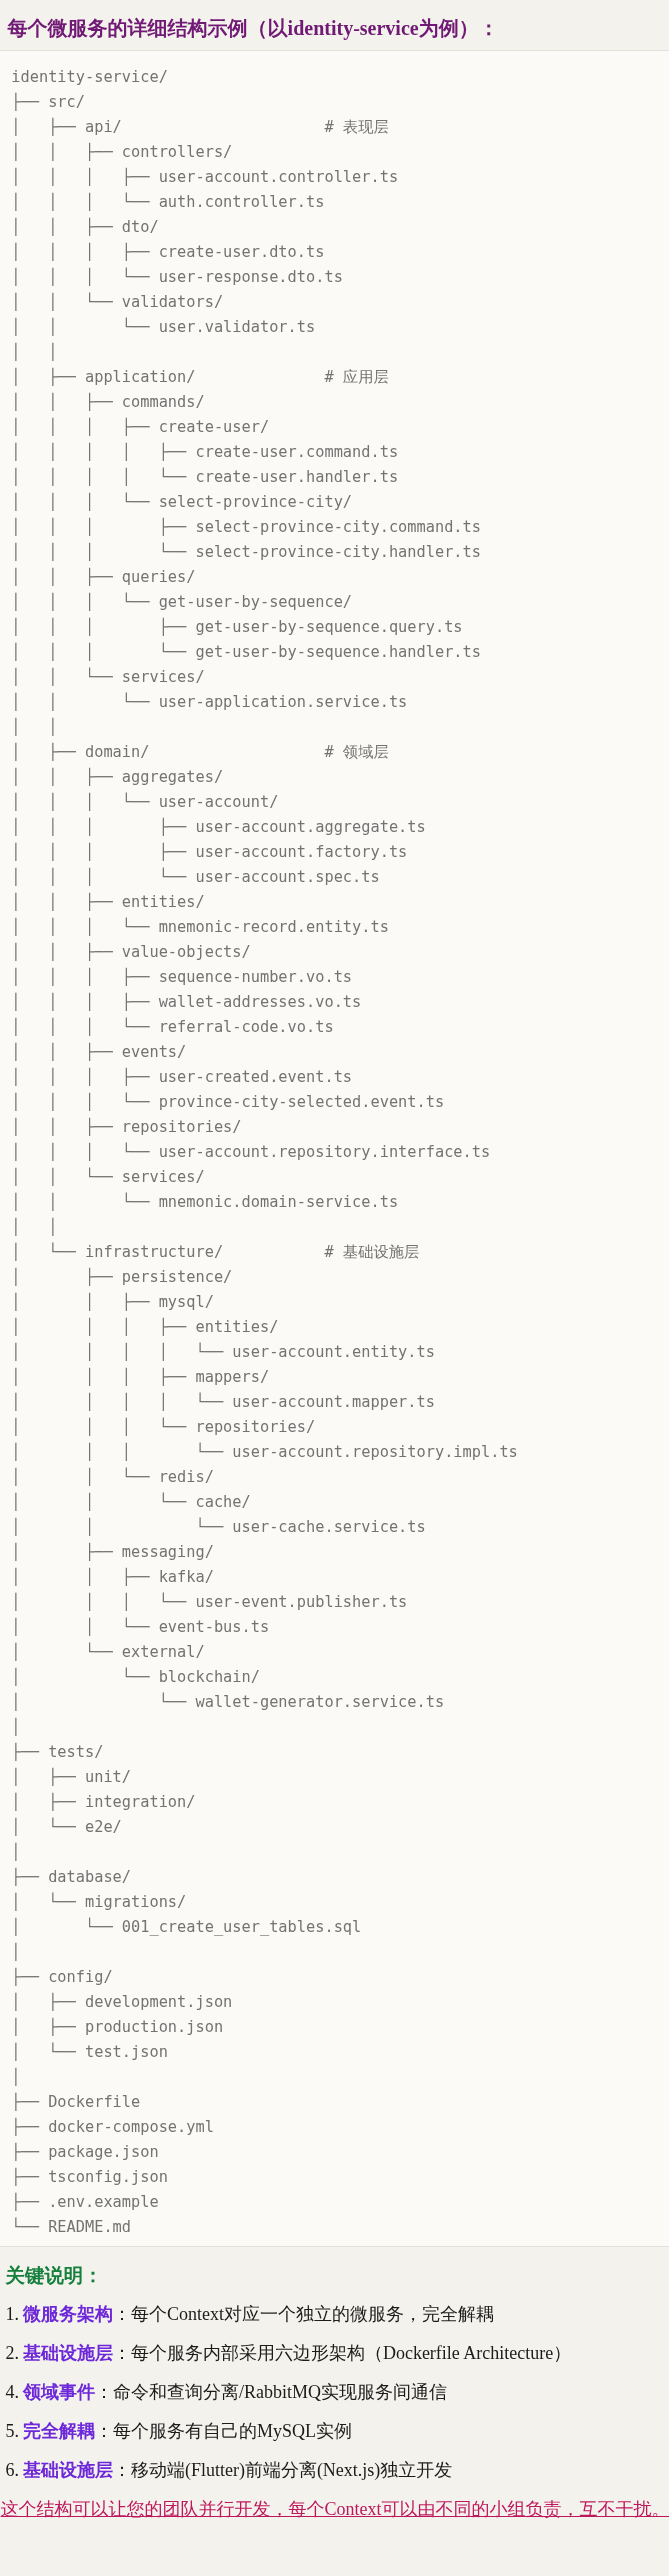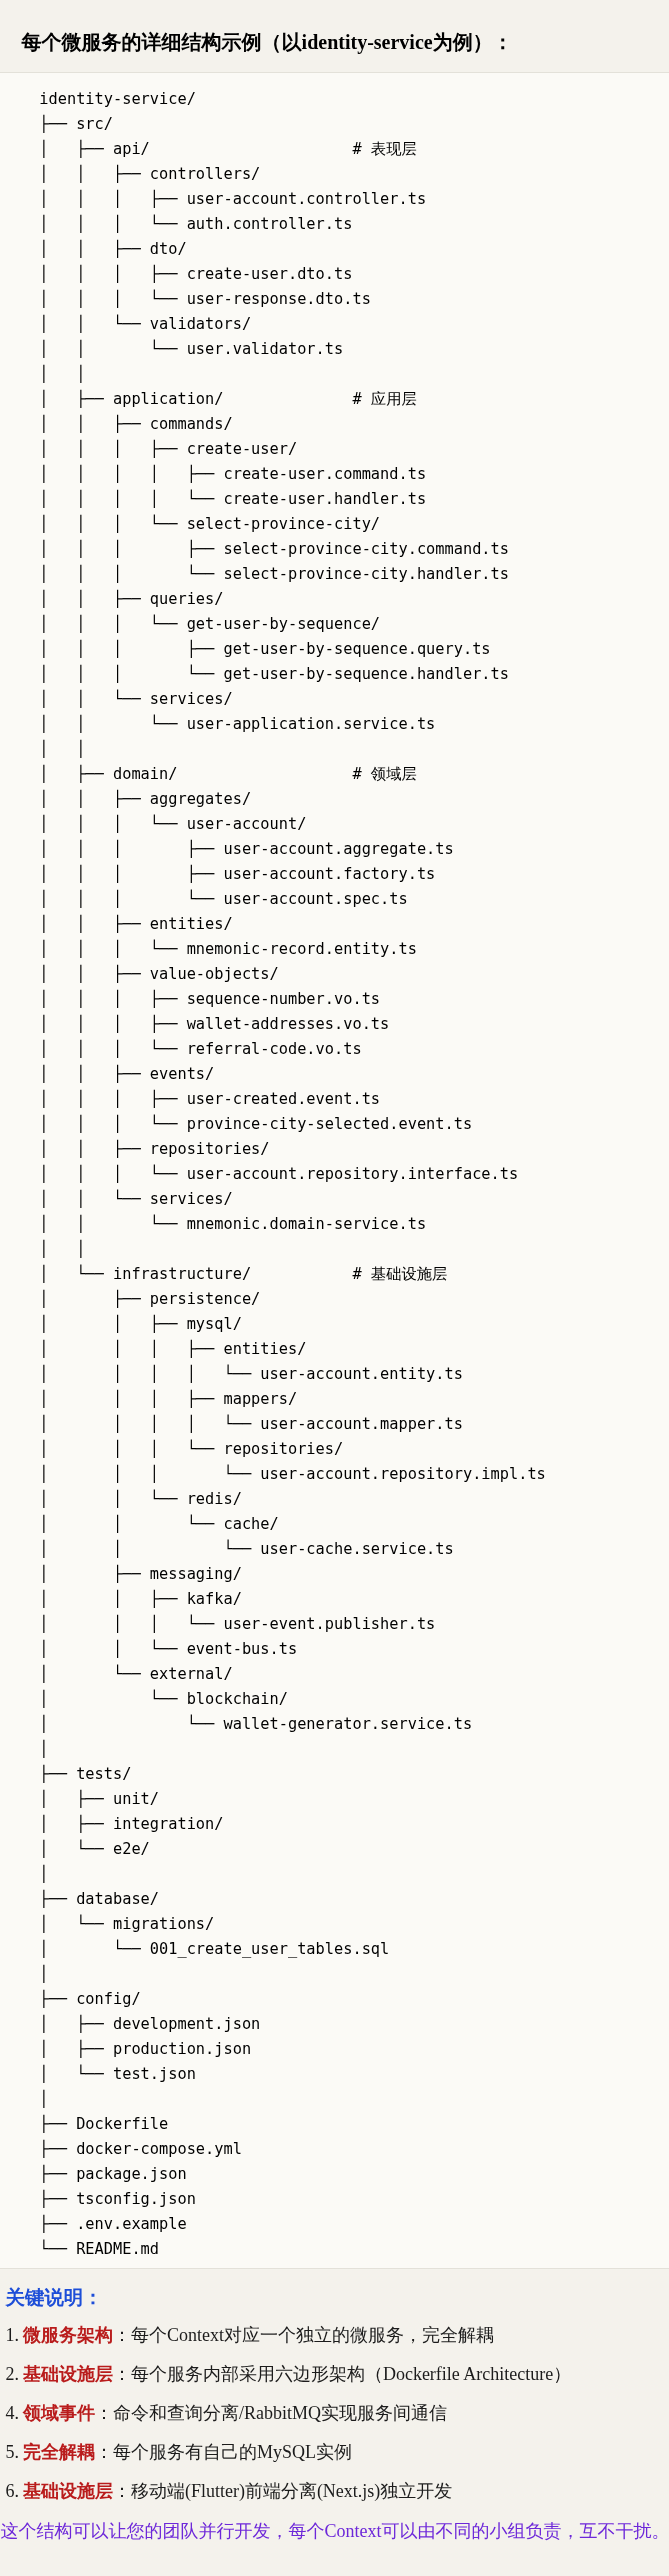--- a/index.html
+++ b/index.html
@@ -8,80 +8,80 @@
   }
   body {
     width: 669px;
     min-height: 2576px;
     background: #F4F2EC;
     font-family: "Liberation Serif", "DejaVu Serif", serif;
     color: #1c1c1c;
     overflow: hidden;
   }
   .page-title {
-    margin: 16px;
+    margin: 2px;
     padding: 12.5px 6.3px 0 5.6px;
     font-size: 20px;
     line-height: 27.5px;
     font-weight: 700;
-    color: #000000;
+    color: #701a75;
     letter-spacing: 0;
   }
   .code-block {
     margin: 8.1px 0 0 0;
     background: #FBFAF6;
     border-top: 1.3px solid #E3E1D9;
     border-bottom: 1.3px solid #E3E1D9;
     padding: 14.4px 7.5px 5.6px 11.3px;
     box-sizing: border-box;
     width: 669px;
     overflow: hidden;
   }
   .code-block code {
     display: block;
     font-family: "DejaVu Sans Mono", monospace;
     font-size: 15.3px;
     line-height: 25px;
-    color: #000000;
+    color: #737373;
     white-space: pre;
-    margin-left: 28px;
   }
   .notes-heading {
     margin: 15px 0 0 0;
     padding: 0 0 0 5.6px;
     font-size: 19.4px;
     line-height: 27.5px;
     font-weight: 700;
-    color: #1d4ed8;
+    color: #15803d;
   }
   .notes-list {
     margin: 5px 0 0 0;
     padding: 0 0 0 5.6px;
     list-style: none;
   }
   .notes-list .note-item {
     font-size: 18px;
     line-height: 39px;
     white-space: nowrap;
     color: #1c1c1c;
   }
   .note-item .note-num {
     padding-right: 3.8px;
   }
   .note-item .note-label {
     font-weight: 700;
-    color: #b91c1c;
+    color: #6d28d9;
   }
   .closing-paragraph {
     margin: 7.5px 0 0 0;
     padding: 0 0 0 0.6px;
     font-size: 18px;
     line-height: 25px;
     white-space: nowrap;
-    color: #6d28d9;
+    color: #be185d;
+    text-decoration: underline;
   }
 </style>
 </head>
 <body style="background: rgb(244, 242, 236);">
 
 <div class="page">
 
   <h2 class="page-title">每个微服务的详细结构示例（以identity-service为例）：</h2>
 
   <pre class="code-block"><code>identity-service/

